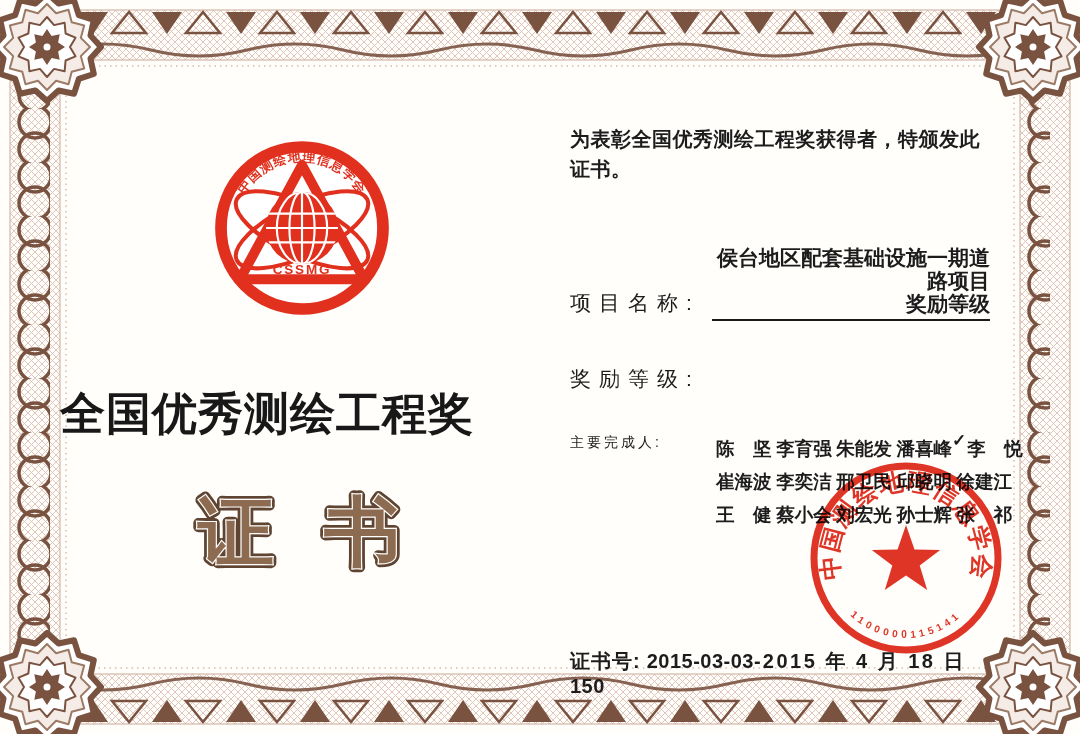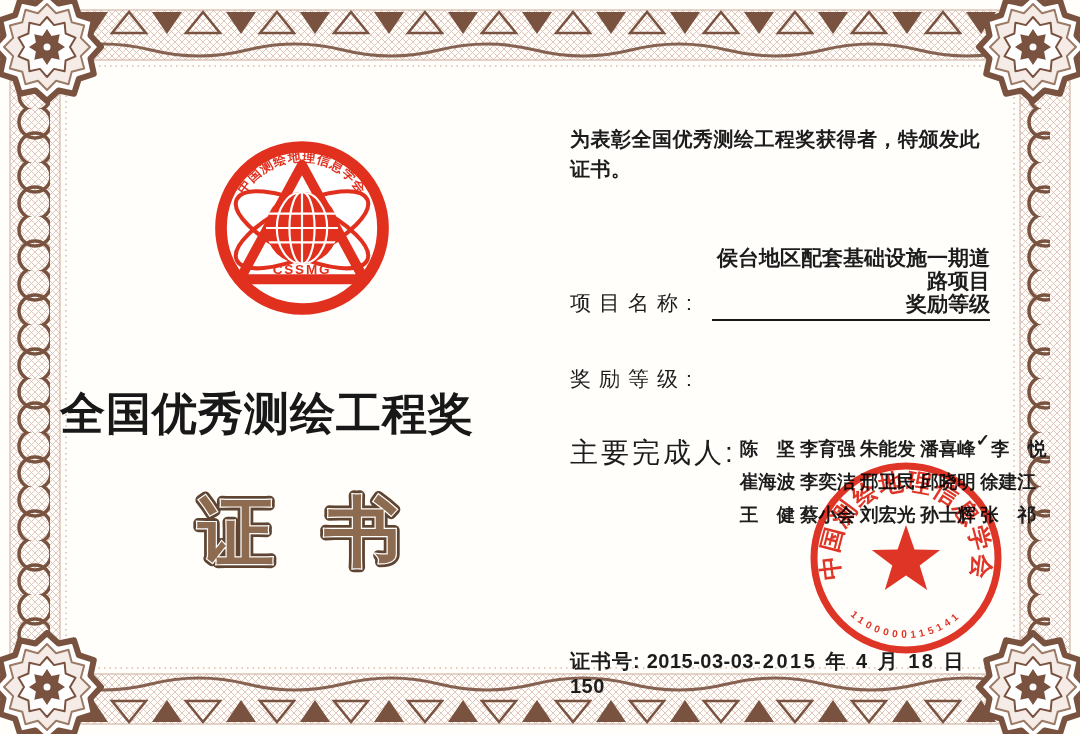--- a/index.html
+++ b/index.html
@@ -22,21 +22,21 @@
   .rightcol{position:absolute;left:570px;top:124px;width:420px;z-index:2;}
   .intro{font-size:20px;font-weight:600;line-height:30px;letter-spacing:.5px;margin:0 0 62px 0;}
   .frow{display:flex;align-items:flex-end;}
   .flabel{flex:0 0 142px;font-size:21px;font-weight:400;letter-spacing:8px;white-space:nowrap;padding-bottom:4px;}
   .fvalue{flex:1;text-align:right;font-size:21px;font-weight:700;line-height:23px;
           border-bottom:2px solid #1a1a1a;padding-bottom:4px;}
   .row-project{margin-bottom:44px;}
   .row-award{margin-bottom:36px;}
   .row-award .fvalue{letter-spacing:3px;}
   .row-people{align-items:flex-start;}
-  .row-people .flabel{letter-spacing:3px;padding-top:1px;font-size:28px;}
+  .row-people .flabel{letter-spacing:3px;padding-top:1px;font-size:14px;}
   .people-lines{flex:1;padding-left:4px;font-size:18.5px;font-weight:700;line-height:33px;white-space:nowrap;font-family:Liberation Serif, serif;}
   .check{display:inline-block;transform:translateY(-9px);font-size:17px;font-weight:700;margin-right:1px;}
   .footer{display:flex;justify-content:space-between;align-items:baseline;margin-top:116px;
           font-size:20px;font-weight:600;}
   .certno-label{letter-spacing:1px;}
   .certno-value{margin-left:6px;letter-spacing:.5px;}
   .date{padding-right:24px;letter-spacing:2.5px;white-space:nowrap;}
   
   .seal{position:absolute;left:806px;top:458px;width:200px;height:200px;z-index:3;
         mix-blend-mode:multiply;opacity:.95;}

